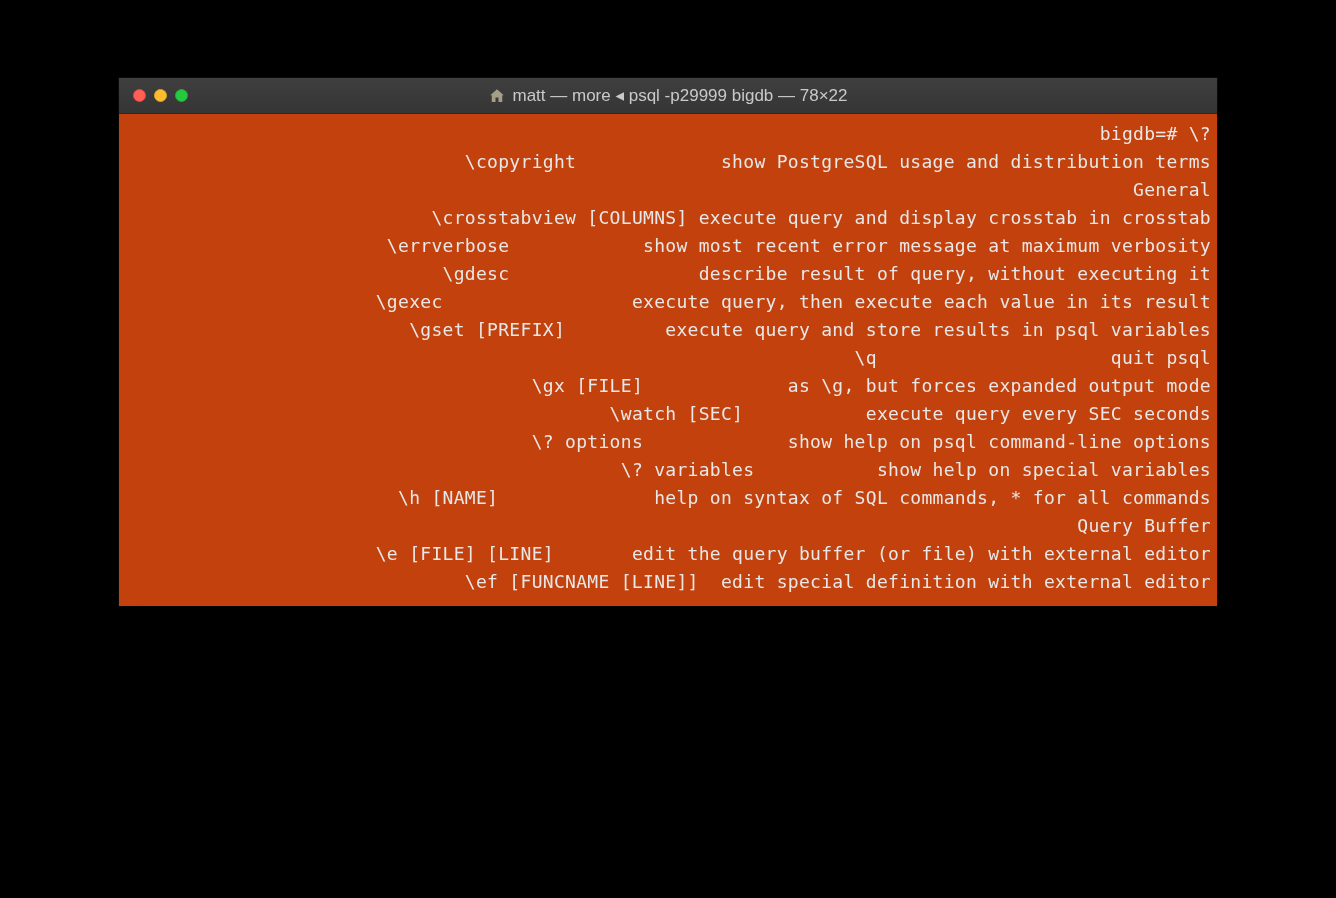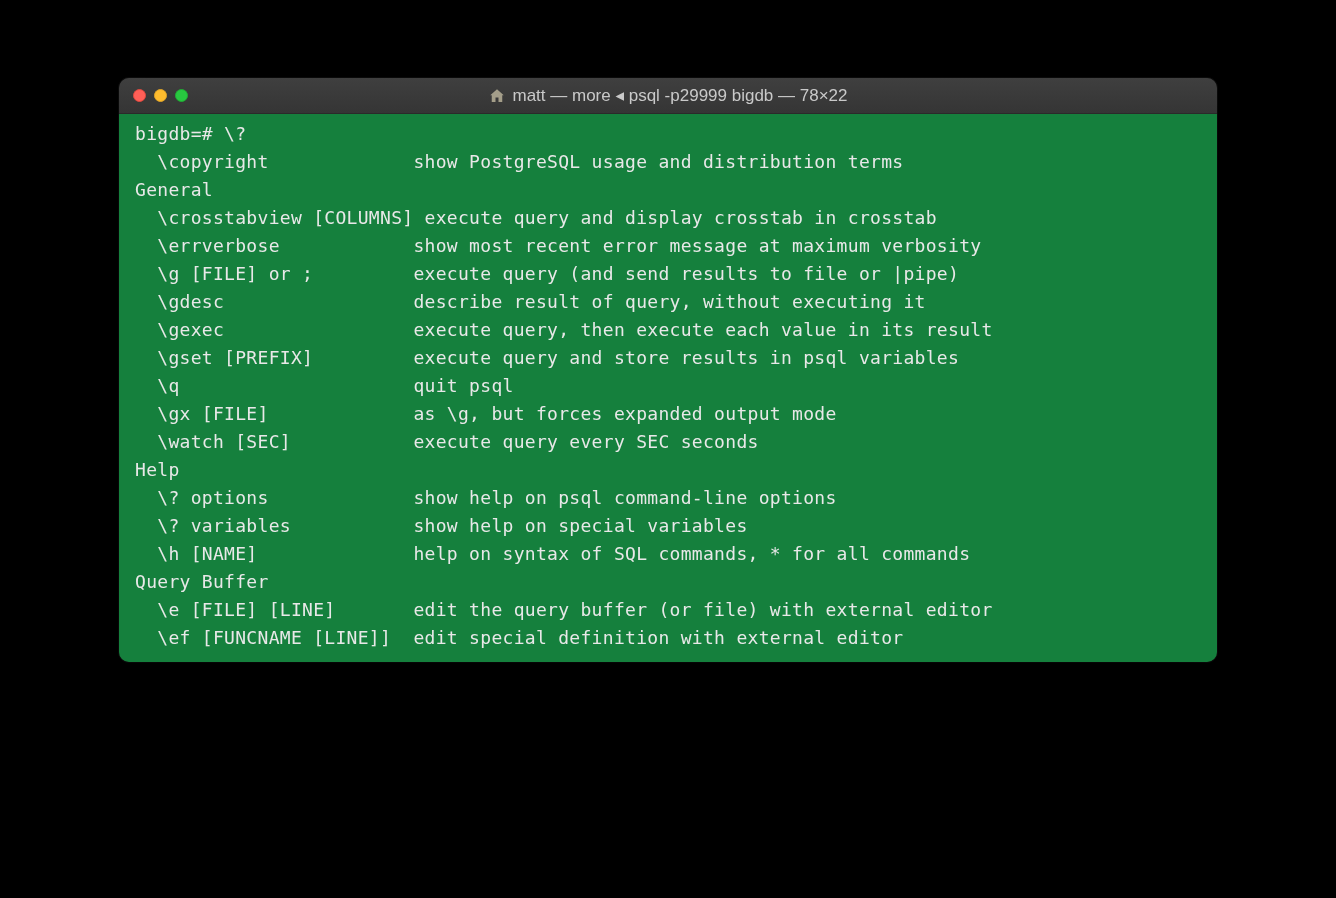--- a/index.html
+++ b/index.html
@@ -15,21 +15,21 @@
       display: flex;
       align-items: flex-start;
       justify-content: center;
       padding-top: 78px;
       font-family: "SF Mono", "Menlo", "Monaco", "Consolas", monospace;
     }
 
     .terminal-window {
       width: 1098px;
       background: #1e1e1e;
-      border-radius: 10px;
+      border-radius: 0;
       overflow: hidden;
       box-shadow: 0 20px 60px rgba(0,0,0,0.8), 0 0 0 1px rgba(255,255,255,0.05);
     }
 
     .titlebar {
       height: 36px;
       background: linear-gradient(to bottom, #3f3f3f, #353535);
       display: flex;
       align-items: center;
       padding: 0 14px;
@@ -78,21 +78,22 @@
     }
 
     .house-icon svg {
       width: 18px;
       height: 18px;
       fill: #b7b098;
     }
 
     .terminal-content {
       padding: 6px 6px 10px 16px;
-      background: #15803d;
+      background: #c2410c;
+      text-align: right;
     }
 
     .terminal-line {
       color: #e8e8e8;
       font-size: 18px;
       line-height: 28px;
       letter-spacing: 0.3px;
       white-space: pre;
       font-family: "SF Mono", "Menlo", "Monaco", "Consolas", monospace;
     }
@@ -115,29 +116,27 @@
       </span>
       <span>matt — more ◂ psql -p29999 bigdb — 78×22</span>
     </div>
   </div>
   <div class="terminal-content">
     <div class="terminal-line">bigdb=# \?</div>
     <div class="terminal-line">  \copyright             show PostgreSQL usage and distribution terms</div>
     <div class="terminal-line">General</div>
     <div class="terminal-line">  \crosstabview [COLUMNS] execute query and display crosstab in crosstab</div>
     <div class="terminal-line">  \errverbose            show most recent error message at maximum verbosity</div>
-    <div class="terminal-line">  \g [FILE] or ;         execute query (and send results to file or |pipe)</div>
     <div class="terminal-line">  \gdesc                 describe result of query, without executing it</div>
     <div class="terminal-line">  \gexec                 execute query, then execute each value in its result</div>
     <div class="terminal-line">  \gset [PREFIX]         execute query and store results in psql variables</div>
     <div class="terminal-line">  \q                     quit psql</div>
     <div class="terminal-line">  \gx [FILE]             as \g, but forces expanded output mode</div>
     <div class="terminal-line">  \watch [SEC]           execute query every SEC seconds</div>
     <div class="terminal-line"></div>
-    <div class="terminal-line">Help</div>
     <div class="terminal-line">  \? options             show help on psql command-line options</div>
     <div class="terminal-line">  \? variables           show help on special variables</div>
     <div class="terminal-line">  \h [NAME]              help on syntax of SQL commands, * for all commands</div>
     <div class="terminal-line"></div>
     <div class="terminal-line">Query Buffer</div>
     <div class="terminal-line">  \e [FILE] [LINE]       edit the query buffer (or file) with external editor</div>
     <div class="terminal-line">  \ef [FUNCNAME [LINE]]  edit special definition with external editor</div>
   </div>
 </div>
 

